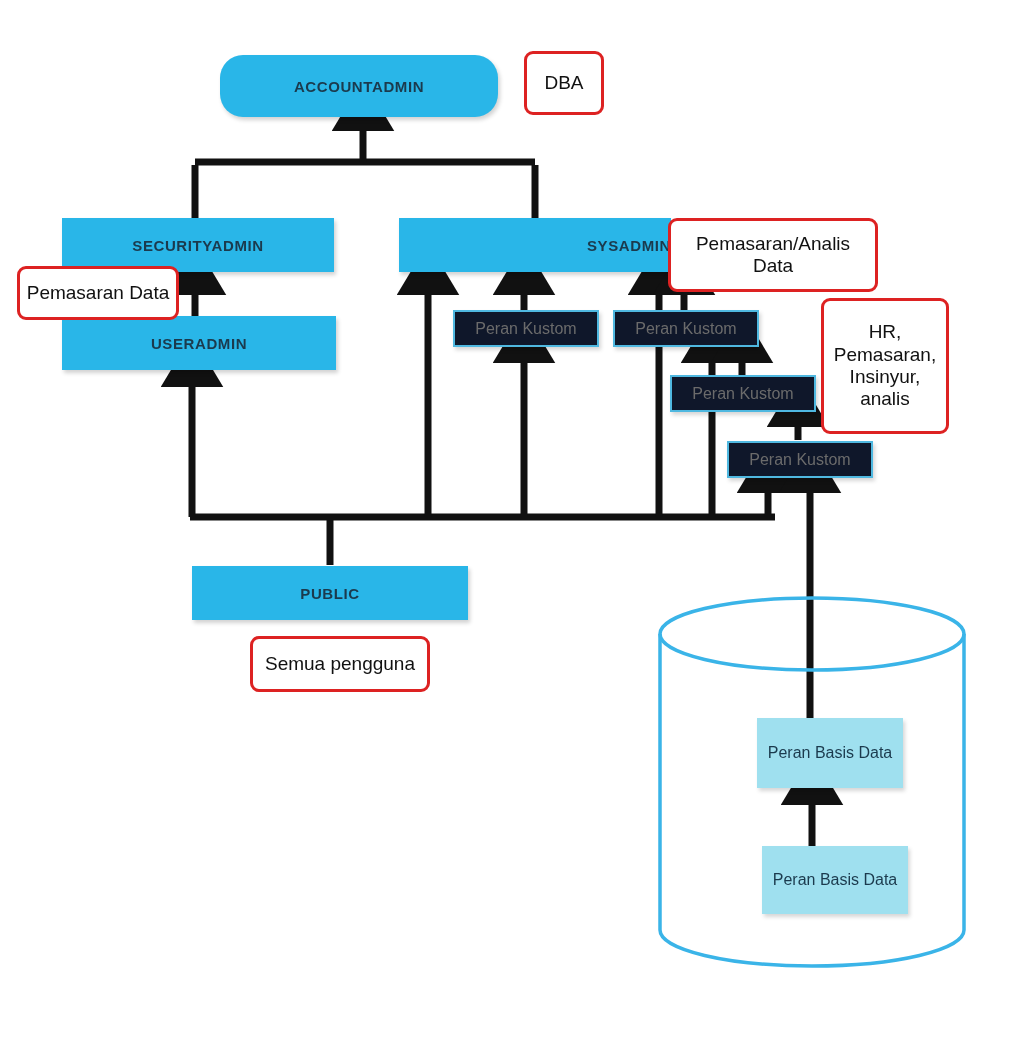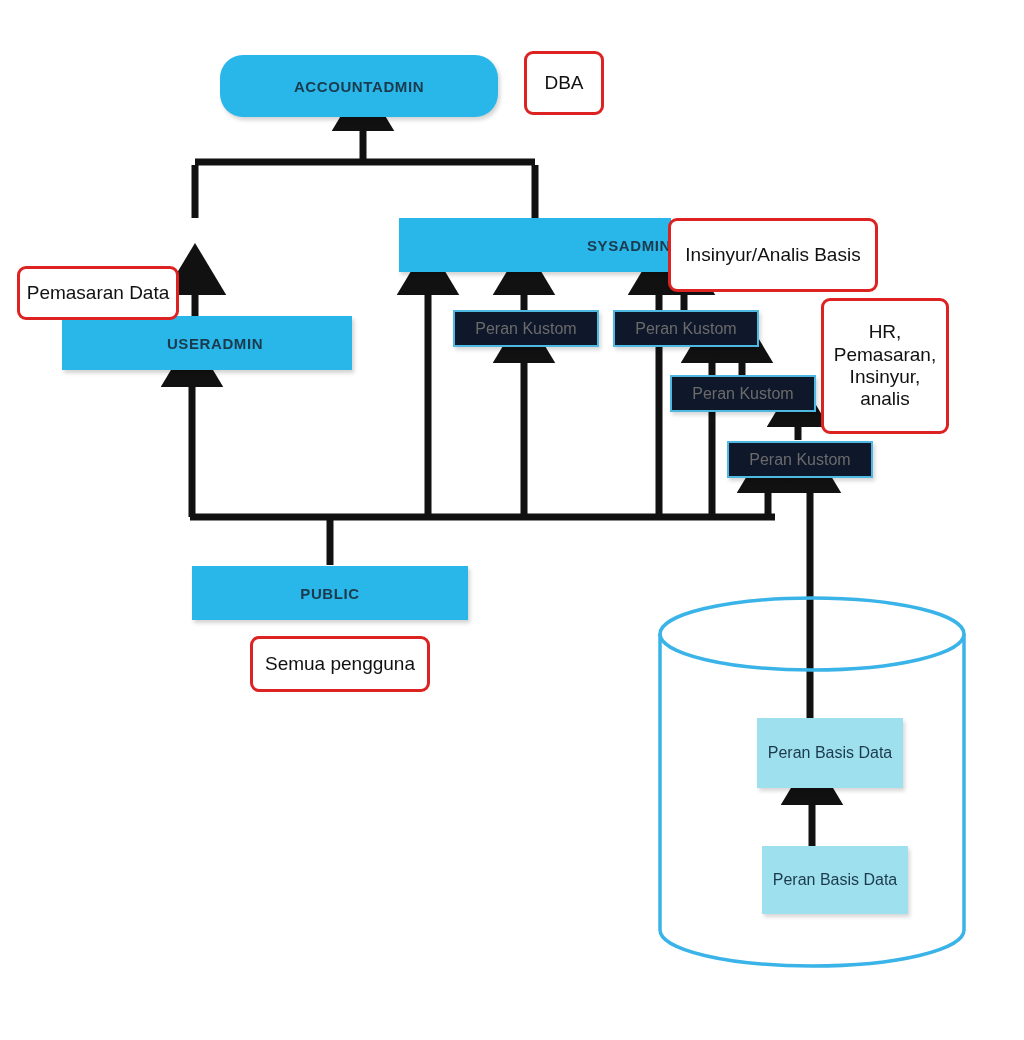--- a/index.html
+++ b/index.html
@@ -77,22 +77,25 @@
     <g fill="none" stroke="#3ab4e8" stroke-width="3.5">
       <ellipse cx="812" cy="634" rx="152" ry="36"></ellipse>
       <path d="M660,634 L660,930 A152,36 0 0 0 964,930 L964,634"></path>
     </g>
   </svg>
 
   <div class="rolebox" style="left:220px;top:55px;width:278px;height:62px;border-radius:23px;">
     <span>ACCOUNTADMIN</span>
   </div>
 
+  <div class="rolebox" style="left:62px;top:218px;width:272px;height:54px;">
+    <span>SECURITYADMIN</span>
+  </div>
 
-  <div class="rolebox" style="left:62px;top:316px;width:274px;height:54px;padding-left:16px;">
+  <div class="rolebox" style="left:62px;top:316px;width:274px;height:54px;">
     <span>USERADMIN</span>
   </div>
 
   <div class="rolebox" style="left:399px;top:218px;width:272px;height:54px;justify-content:flex-end;">
     <span>SYSADMIN</span>
   </div>
 
   <div class="rolebox" style="left:192px;top:566px;width:276px;height:54px;">
     <span>PUBLIC</span>
   </div>
@@ -123,21 +126,21 @@
 
   <div class="callout" style="left:524px;top:51px;width:74px;height:58px;">
     <span>DBA</span>
   </div>
 
   <div class="callout" style="left:17px;top:266px;width:156px;height:48px;">
     <span>Pemasaran Data</span>
   </div>
 
   <div class="callout" style="left:668px;top:218px;width:192px;height:68px;padding:0 6px;">
-    <span>Insinyur/Analis Basis</span>
+    <span>Pemasaran/Analis Data</span>
   </div>
 
   <div class="callout" style="left:821px;top:298px;width:112px;height:130px;padding:0 5px;">
     <span>HR, Pemasaran, Insinyur, analis</span>
   </div>
 
   <div class="callout" style="left:250px;top:636px;width:174px;height:50px;">
     <span>Semua pengguna</span>
   </div>
 

